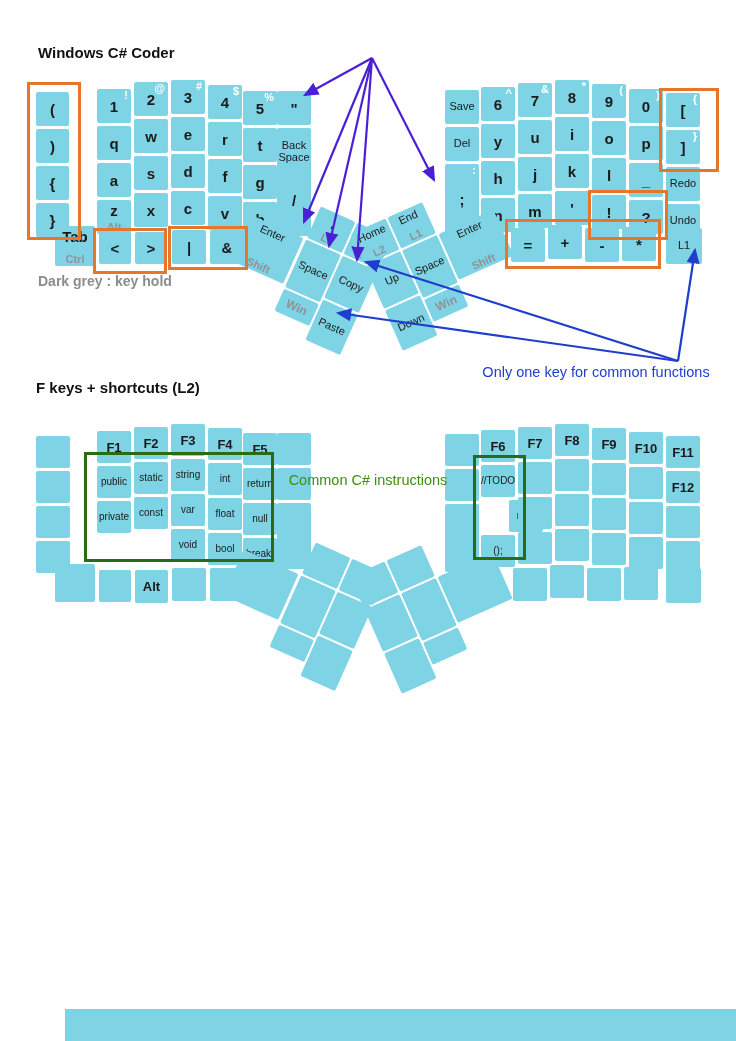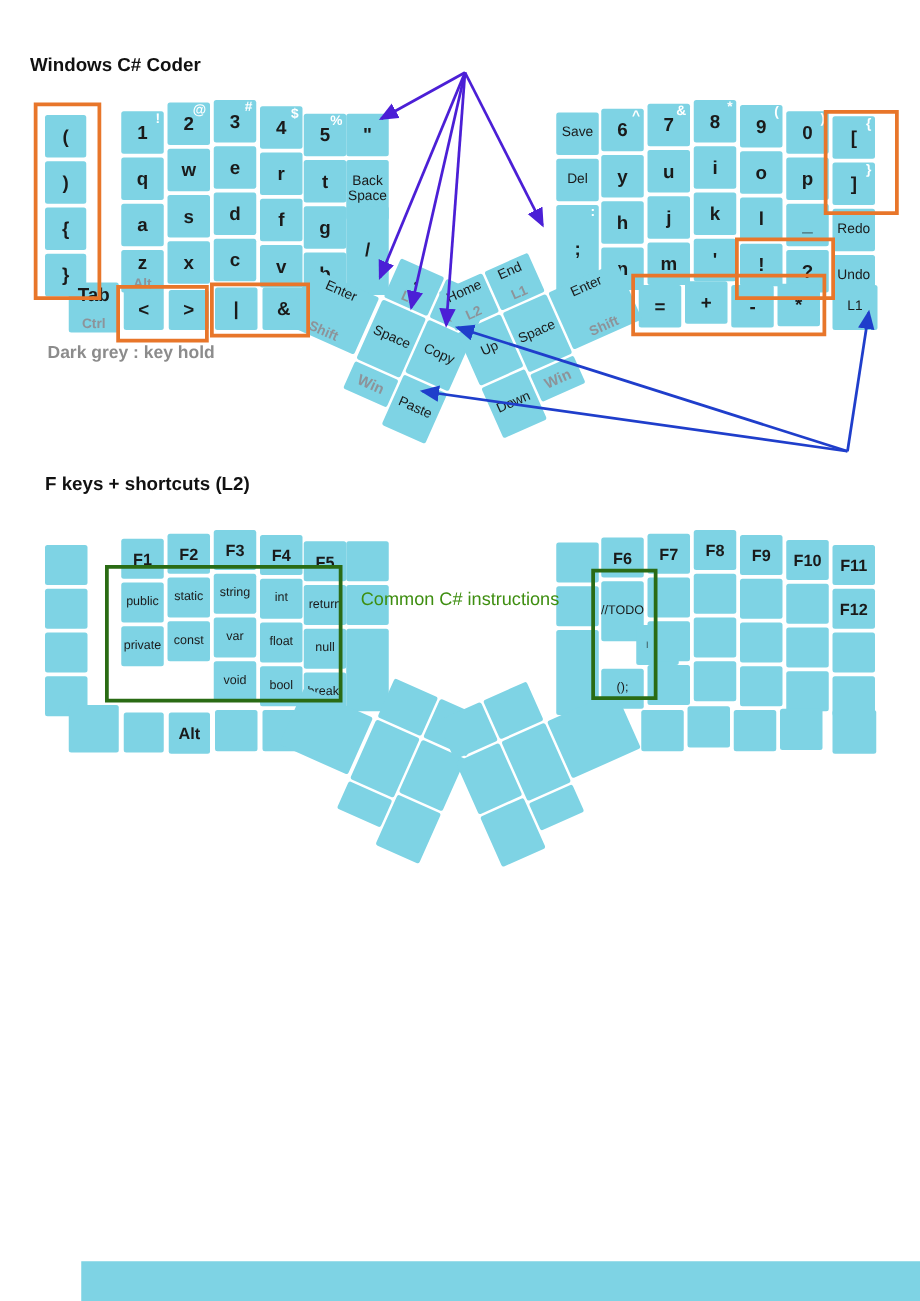--- a/index.html
+++ b/index.html
@@ -34,21 +34,21 @@
   .note-green{position:absolute;left:280px;top:472px;width:176px;text-align:center;
               font-size:14.5px;color:var(--green-text,#3e8e10);}
   #arrows{position:absolute;left:0;top:0;pointer-events:none;}
   .cutbar{position:absolute;left:65px;top:1009px;width:671px;height:32px;background:var(--key,#7ed3e4);}
 </style>
 </head>
 <body>
 
 <div id="canvas">
 
-  <div class="title" style="left:24px;top:44px;">Windows C# Coder</div>
+  <div class="title" style="left:38px;top:44px;">Windows C# Coder</div>
 
 
   <div style="position: absolute; left: 0px; top: 0px;">
       <div class="key" style="left: 36px; top: 92px; width: 33px; height: 34px;">
         <span class="t">(</span>
       </div>
       <div class="key" style="left: 36px; top: 129px; width: 33px; height: 34px;">
         <span class="t">)</span>
       </div>
       <div class="key" style="left: 36px; top: 166px; width: 33px; height: 34px;">
@@ -312,20 +312,21 @@
   <div class="obox" style="left:27px;top:82px;width:54px;height:158px;"></div>
   <div class="obox" style="left:93px;top:228px;width:74px;height:46px;"></div>
   <div class="obox" style="left:168px;top:226px;width:80px;height:44px;"></div>
   <div class="obox" style="left:659px;top:88px;width:60px;height:84px;"></div>
   <div class="obox" style="left:588px;top:190px;width:80px;height:50px;"></div>
   <div class="obox" style="left:505px;top:219px;width:156px;height:50px;"></div>
 
   <div class="note-grey">Dark grey : key hold</div>
 
 
+  <div class="note-blue">Only one key for common functions</div>
 
   <div class="title" style="left:36px;top:379px;">F keys + shortcuts (L2)</div>
 
   <div style="position: absolute; left: 0px; top: 0px;">
       <div class="key" style="left: 36px; top: 436px; width: 34px; height: 32px;"></div>
       <div class="key" style="left: 36px; top: 471px; width: 34px; height: 32px;"></div>
       <div class="key" style="left: 36px; top: 506px; width: 34px; height: 32px;"></div>
       <div class="key" style="left: 36px; top: 541px; width: 34px; height: 32px;"></div>
       <div class="key k-f" style="left: 97px; top: 431px; width: 34px; height: 32px;">
         <span class="t">F1</span>
@@ -392,21 +393,21 @@
       <div class="key" style="left: 172px; top: 568px; width: 34px; height: 33px;"></div>
       <div class="key" style="left: 210px; top: 568px; width: 34px; height: 33px;"></div>
     </div>
   <div style="position: absolute; left: 0px; top: 0px;">
       <div class="key" style="left: 445px; top: 434px; width: 34px; height: 32px;"></div>
       <div class="key" style="left: 445px; top: 469px; width: 34px; height: 32px;"></div>
       <div class="key" style="left: 445px; top: 504px; width: 34px; height: 68px;"></div>
       <div class="key k-f" style="left: 481px; top: 430px; width: 34px; height: 32px;">
         <span class="t">F6</span>
       </div>
-      <div class="key k-code" style="left: 481px; top: 465px; width: 34px; height: 48px; text-align: center;">
+      <div class="key k-code" style="left: 481px; top: 465px; width: 34px; height: 32px; text-align: center;">
         <span class="t">//TODO</span>
       </div>
       <div class="key k-code" style="left: 481px; top: 500px; width: 34px; height: 32px; margin-left: 28px;">
         <span class="t">new</span>
       </div>
       <div class="key k-code" style="left: 481px; top: 535px; width: 34px; height: 32px;">
         <span class="t">();</span>
       </div>
       <div class="key k-f" style="left: 518px; top: 427px; width: 34px; height: 32px;">
         <span class="t">F7</span>

